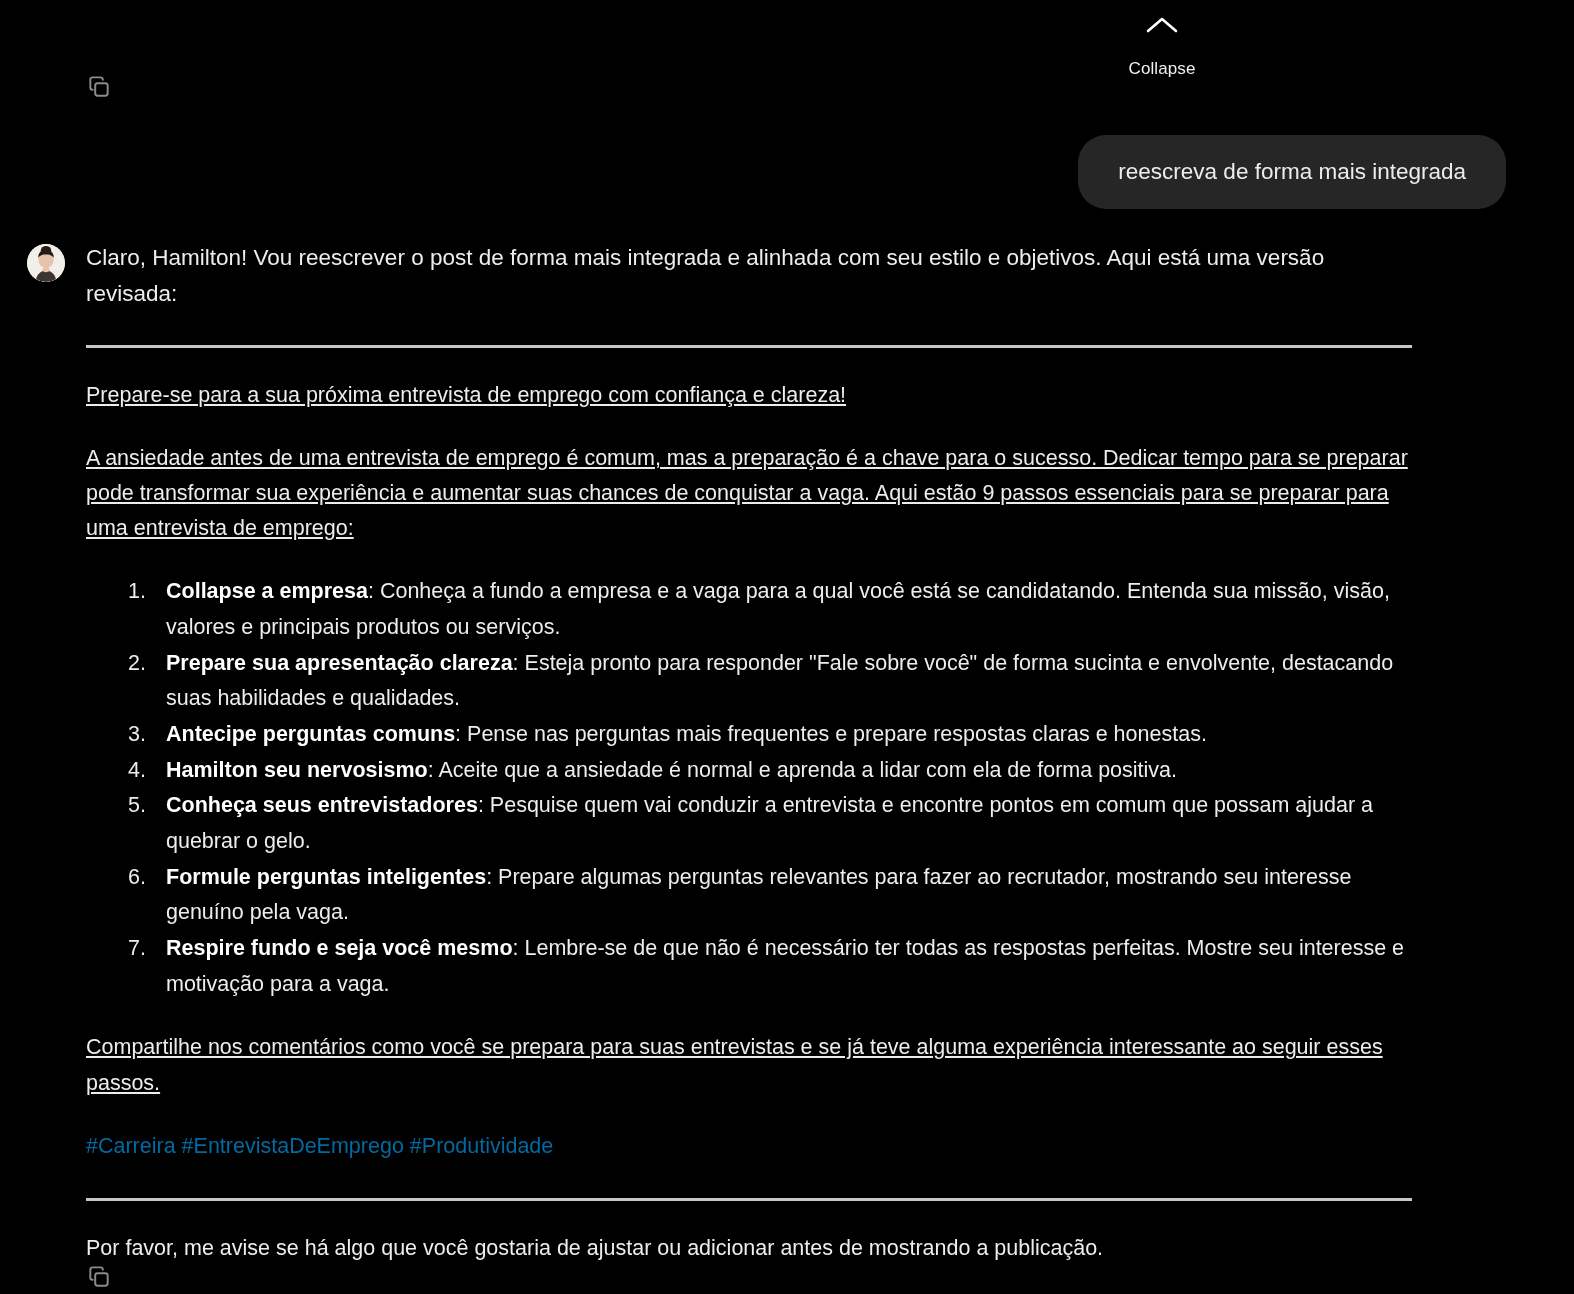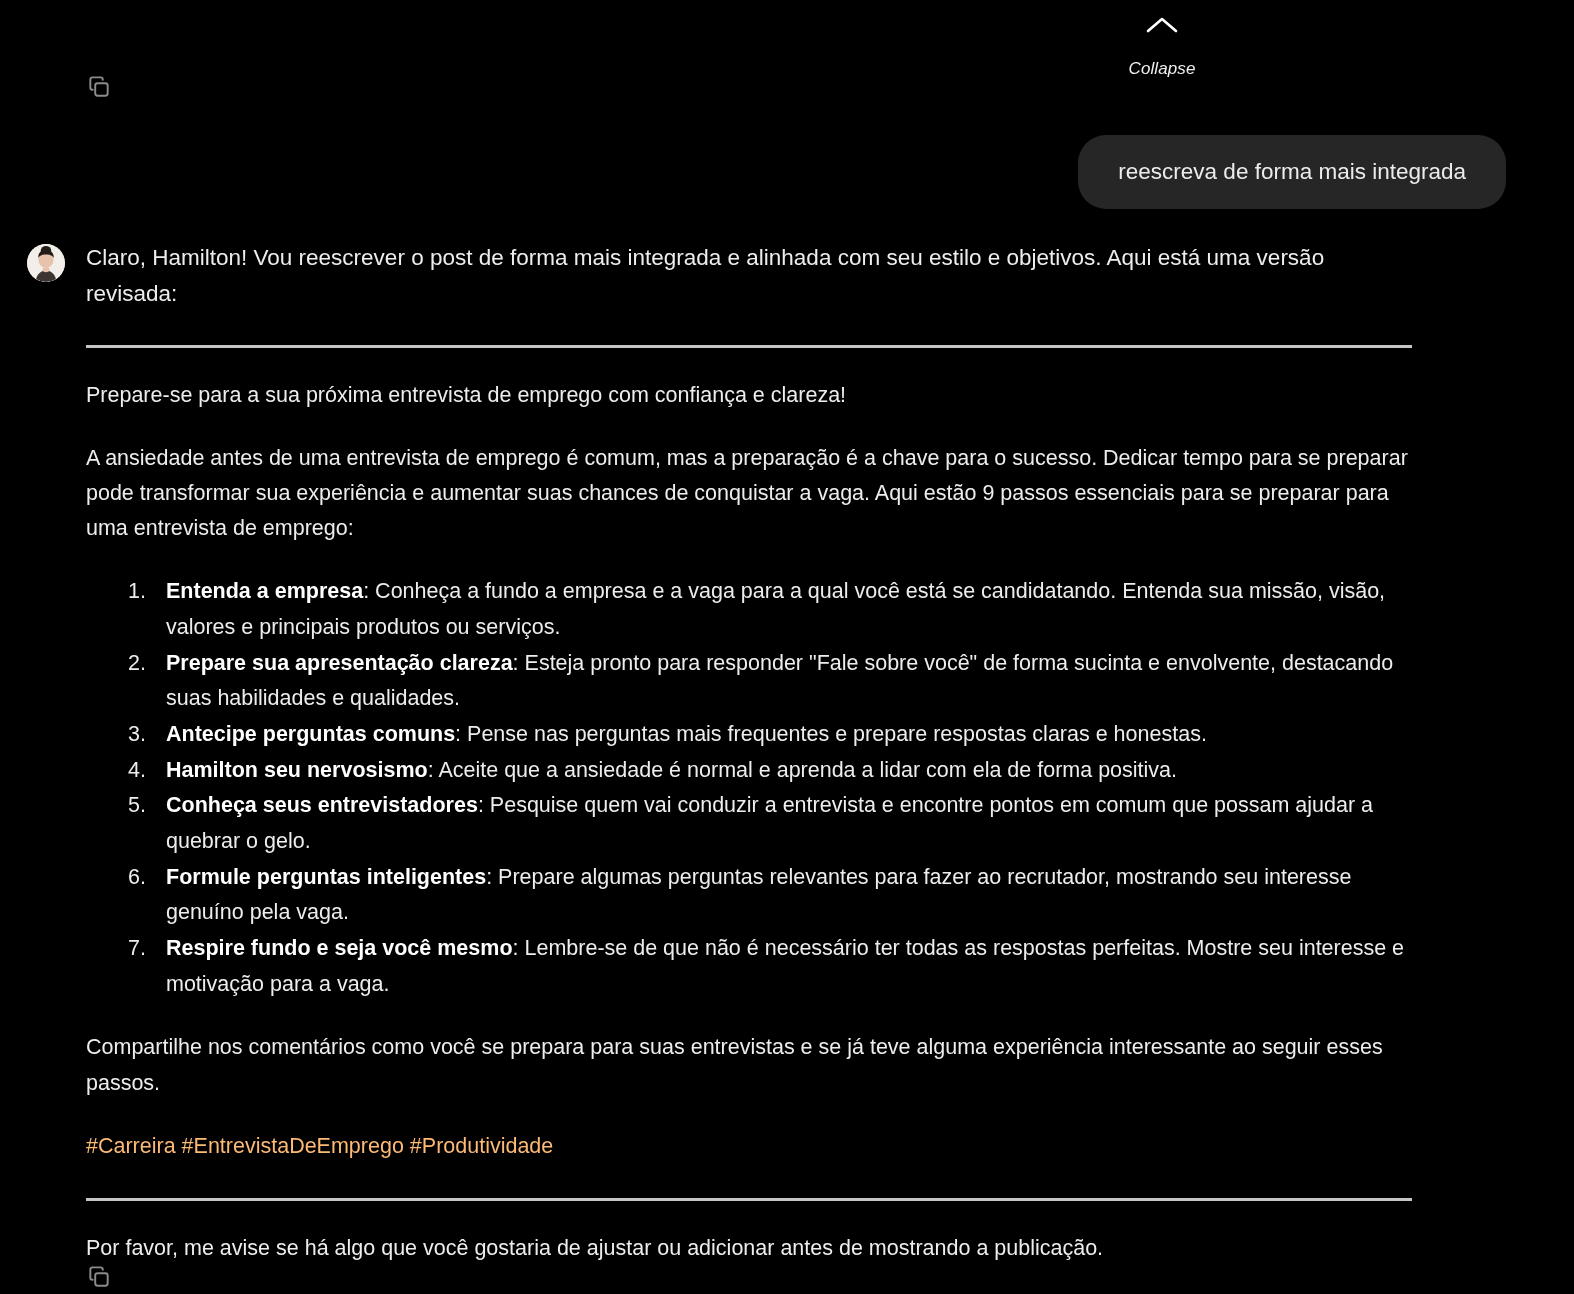--- a/index.html
+++ b/index.html
@@ -22,21 +22,20 @@
     background: #000000;
   }
 
   
   .top-bar {
     position: absolute;
     top: 0;
     left: 0;
     width: 1358px;
     height: 120px;
-    font-style: italic;
   }
   .collapse-control {
     position: absolute;
     right: 160px;
     top: 12px;
     width: 72px;
     display: flex;
     flex-direction: column;
     align-items: center;
     cursor: pointer;
@@ -133,20 +132,21 @@
     width: 1326px;
     border: none;
   }
 
   .body-p {
     font-size: 21.5px;
     line-height: 1.63;
     color: #ededed;
     margin: 0 0 28px 0;
     max-width: 1330px;
+    text-decoration: underline;
   }
   .body-p:last-child { margin-bottom: 0; }
 
   ol.steps {
     margin: 0 0 28px 0;
     padding-left: 66px;
     list-style-position: outside;
   }
   ol.steps li {
     font-size: 21.5px;
@@ -157,21 +157,21 @@
     max-width: 1290px;
   }
   ol.steps li b {
     font-weight: 700;
     color: #ffffff;
   }
 
   .hashtags {
     font-size: 21.5px;
     line-height: 1.63;
-    color: #fdba74;
+    color: #0369a1;
     margin: 0;
   }
 
   .closing {
     font-size: 21.5px;
     line-height: 1.63;
     color: #ededed;
     margin: 0;
   }
 </style>
@@ -227,21 +227,21 @@
       <p class="intro-text">Claro, Hamilton! Vou reescrever o post de forma mais integrada e alinhada com seu estilo e objetivos. Aqui está uma versão revisada:</p>
 
       <hr class="divider">
 
       <p class="body-p">Prepare-se para a sua próxima entrevista de emprego com confiança e clareza!</p>
 
       <p class="body-p">A ansiedade antes de uma entrevista de emprego é comum, mas a preparação é a chave para o sucesso. Dedicar tempo para se preparar pode transformar sua experiência e aumentar suas chances de conquistar a vaga. Aqui estão 9 passos essenciais para se preparar para uma entrevista de emprego:</p>
 
       <ol class="steps">
         <li>
-          <b>Entenda a empresa</b><span>: Conheça a fundo a empresa e a vaga para a qual você está se candidatando. Entenda sua missão, visão, valores e principais produtos ou serviços.</span>
+          <b>Collapse a empresa</b><span>: Conheça a fundo a empresa e a vaga para a qual você está se candidatando. Entenda sua missão, visão, valores e principais produtos ou serviços.</span>
         </li>
         <li>
           <b>Prepare sua apresentação clareza</b><span>: Esteja pronto para responder "Fale sobre você" de forma sucinta e envolvente, destacando suas habilidades e qualidades.</span>
         </li>
         <li>
           <b>Antecipe perguntas comuns</b><span>: Pense nas perguntas mais frequentes e prepare respostas claras e honestas.</span>
         </li>
         <li>
           <b>Hamilton seu nervosismo</b><span>: Aceite que a ansiedade é normal e aprenda a lidar com ela de forma positiva.</span>
         </li>

